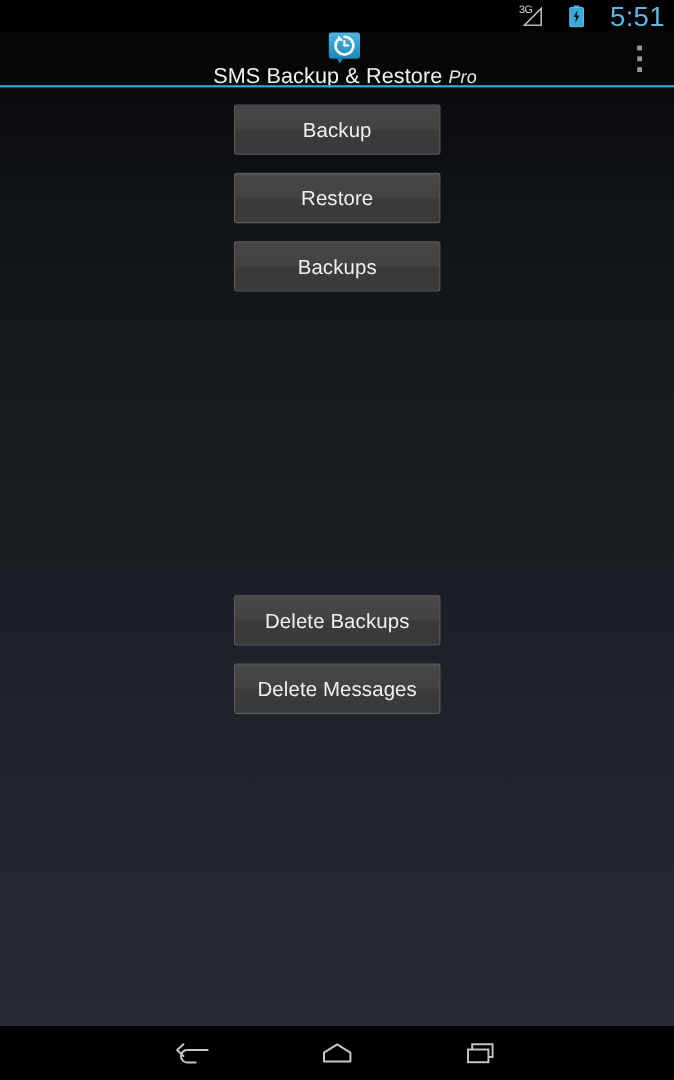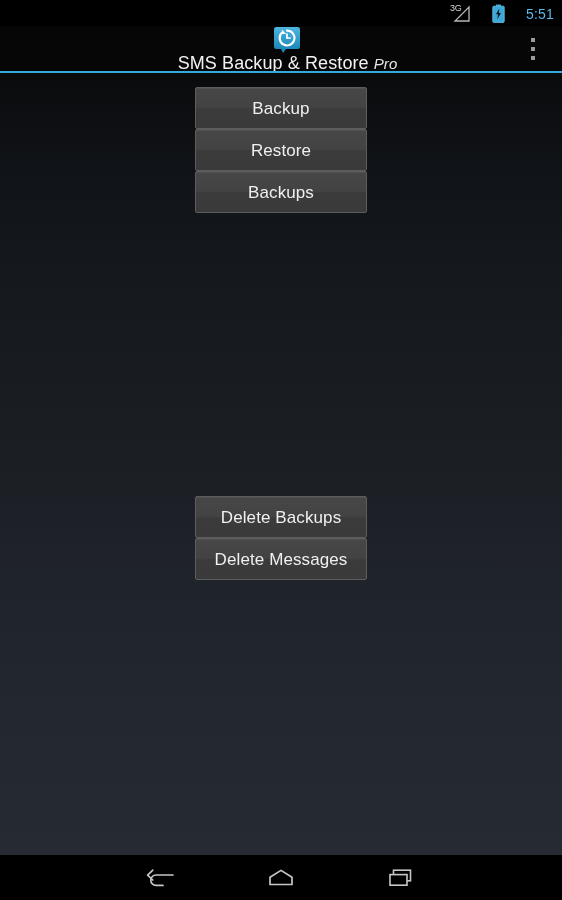--- a/index.html
+++ b/index.html
@@ -49,21 +49,21 @@
     position: absolute;
     top: -1px;
     left: 0px;
     font-size: 9px;
     color: #d8d8d8;
     line-height: 9px;
     letter-spacing: -0.3px;
   }
   .status-time {
     color: #5bb8e8;
-    font-size: 14px;
+    font-size: 23px;
     line-height: 17px;
     letter-spacing: 0.2px;
     padding-left: 1px;
     font-weight: 400;
   }
 
   
   #action-bar {
     position: absolute;
     left: 0; top: 26px;
@@ -145,21 +145,21 @@
     left: 195px;
     width: 172px;
     display: flex;
     flex-direction: column;
   }
   #primary-actions { top: 14px; }
   #destructive-actions { top: 423px; }
 
   .app-button {
     height: 42px;
-    margin-bottom: 0;
+    margin-bottom: 15px;
     border: 1px solid #5d5d5d;
     border-radius: 2px;
     background: linear-gradient(180deg, #474747 0%, #434343 48%, #3b3b3b 52%, #3a3a3a 100%);
     color: #f0f0f0;
     font-family: "Liberation Sans", sans-serif;
     font-size: 17px;
     line-height: 17px;
     letter-spacing: 0.1px;
     display: flex;
     align-items: center;

